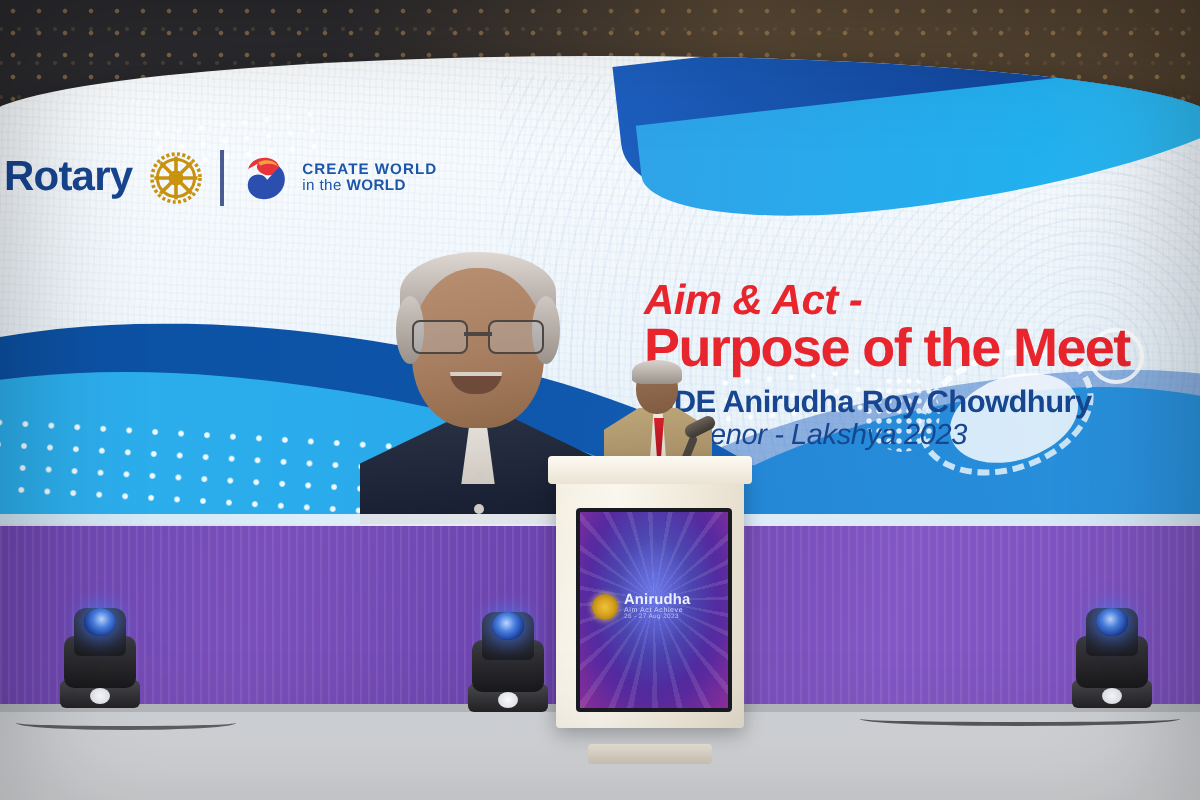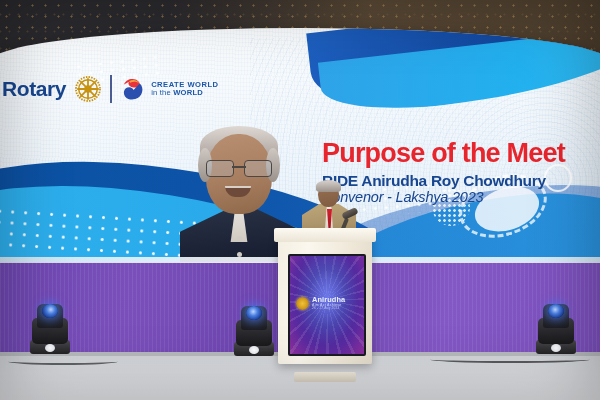--- a/index.html
+++ b/index.html
@@ -268,20 +268,21 @@
       <div class="p-hair3"></div>
       <div class="p-glass">
           <i class="l"></i>
           <i class="r"></i>
           <b></b>
         </div>
       <div class="p-mouth"></div>
     </div>
 
     <div class="txt">
+      <div class="t1">Aim &amp; Act -</div>
       <div class="t2">Purpose of the Meet</div>
       <div class="t3">RIDE Anirudha Roy Chowdhury</div>
       <div class="t4">Convenor - Lakshya 2023</div>
     </div>
   </div>
 
   <div class="skirt"></div>
   <div class="floor"></div>
   <div class="cable"></div>
   <div class="cable2"></div>

